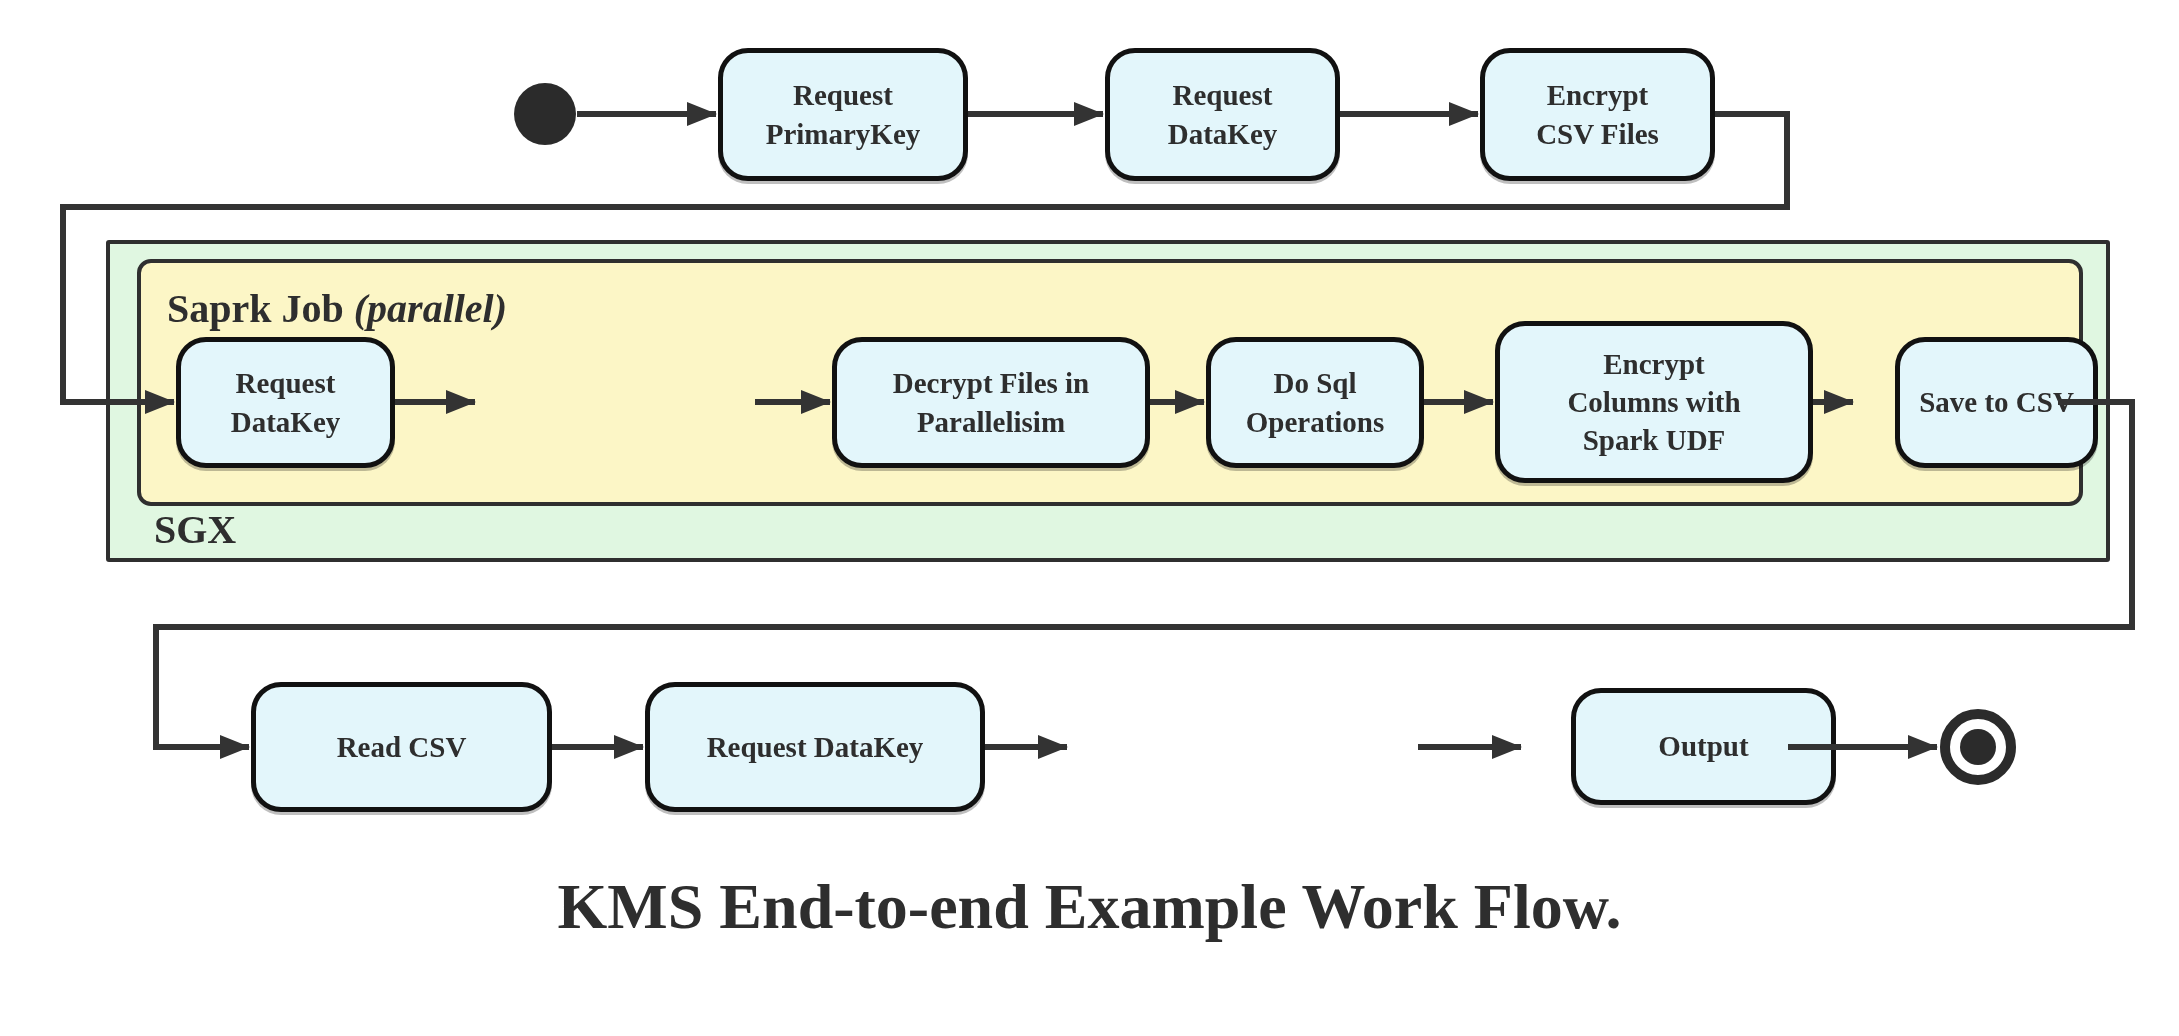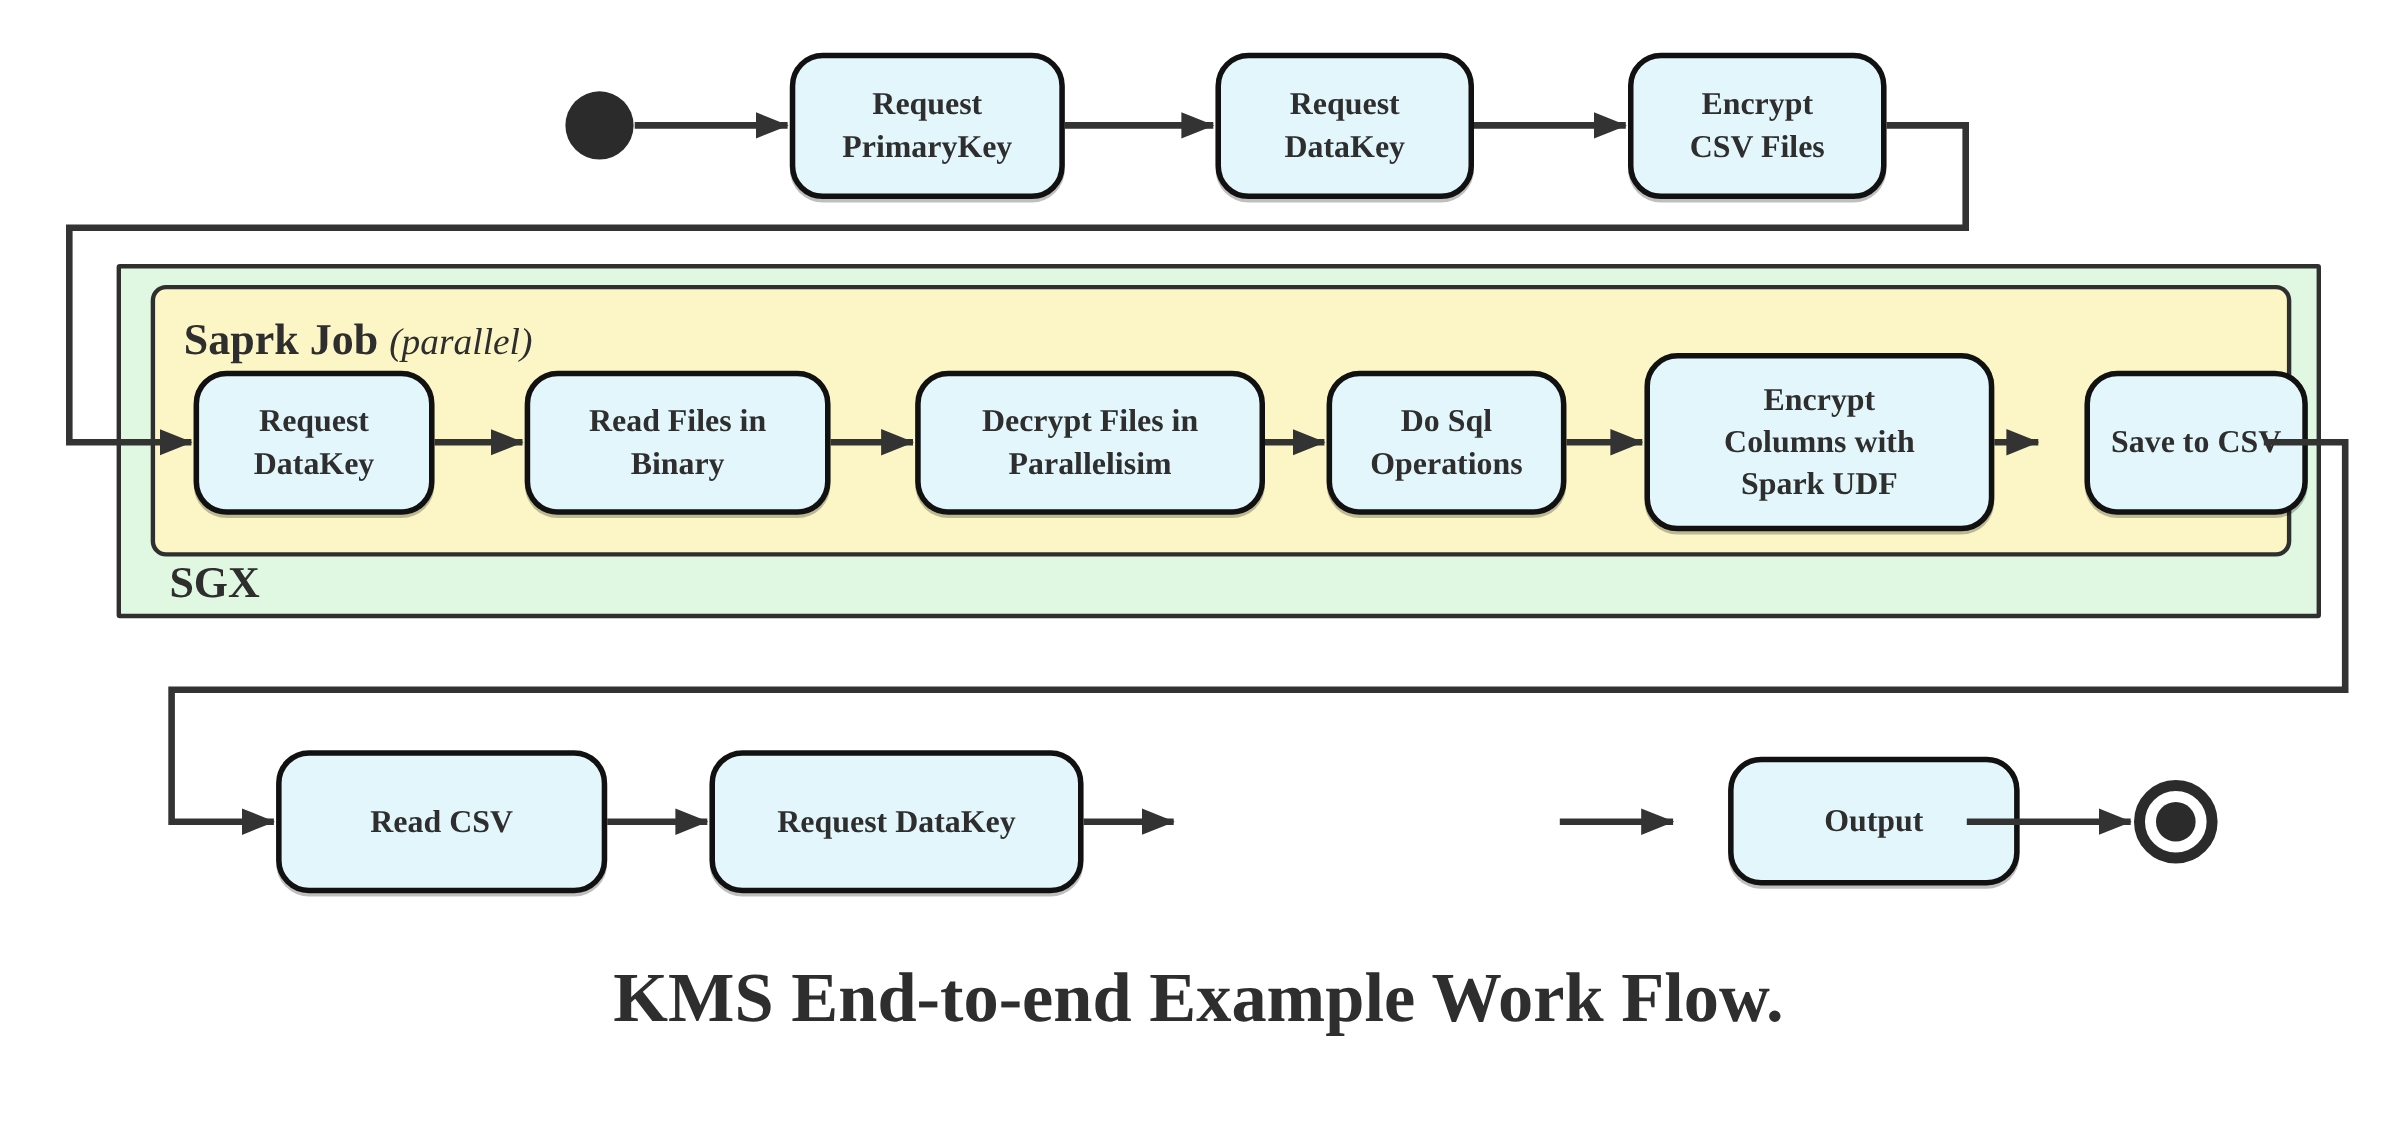--- a/index.html
+++ b/index.html
@@ -21,21 +21,21 @@
     overflow:hidden;
     font-family:"Liberation Serif","DejaVu Serif",serif;
     color:var(--text);
   }
   
   .container{position:absolute;border:4px solid var(--container-border);}
   #sgx-box{left:106px;top:240px;width:2004px;height:322px;background:var(--sgx-fill);border-radius:3px;z-index:1;}
   #spark-box{left:137px;top:259px;width:1946px;height:247px;background:var(--spark-fill);border-radius:14px;z-index:2;}
   .container-label{position:absolute;font-weight:bold;font-size:40px;line-height:1;color:var(--text);}
   #spark-label-wrap{left:26px;top:26px;}
-  .qualifier{font-weight:normal;font-style:italic;font-size:34px;}
+  .qualifier{font-weight:bold;font-style:italic;font-size:40px;}
   #sgx-label{left:44px;bottom:8px;}
   
   .node{
     position:absolute;z-index:3;
     background:var(--node-fill);
     border:5px solid var(--node-border);
     border-radius:30px;
     display:flex;align-items:center;justify-content:center;
     text-align:center;white-space:pre-line;
     font-weight:bold;font-size:29px;line-height:1.32;
@@ -97,22 +97,20 @@
 
   <div class="node" id="n-top-0">Request
 PrimaryKey</div>
   <div class="node" id="n-top-1">Request
 DataKey</div>
   <div class="node" id="n-top-2">Encrypt
 CSV Files</div>
 
   <div class="node" id="n-mid-0">Request
 DataKey</div>
-  <div class="node" id="n-mid-1">Read Files in
-Binary</div>
   <div class="node" id="n-mid-2">Decrypt Files in
 Parallelisim</div>
   <div class="node" id="n-mid-3">Do Sql
 Operations</div>
   <div class="node" id="n-mid-4">Encrypt
 Columns with
 Spark UDF</div>
   <div class="node" id="n-mid-5">Save to CSV</div>
 
   <div class="node" id="n-bot-0">Read CSV</div>

